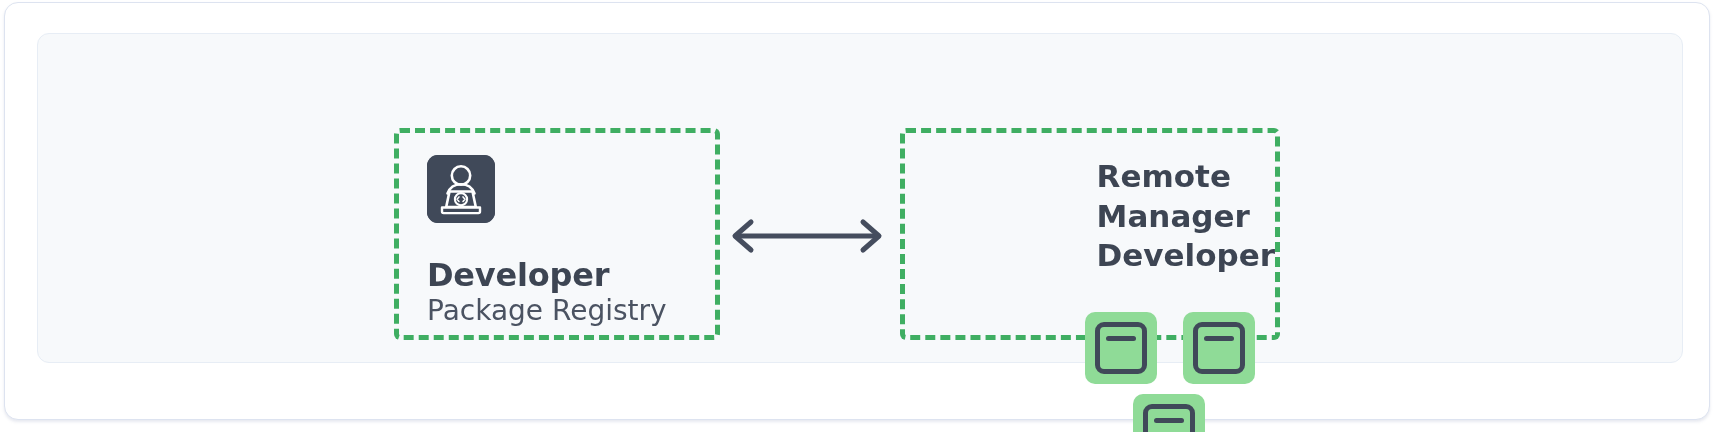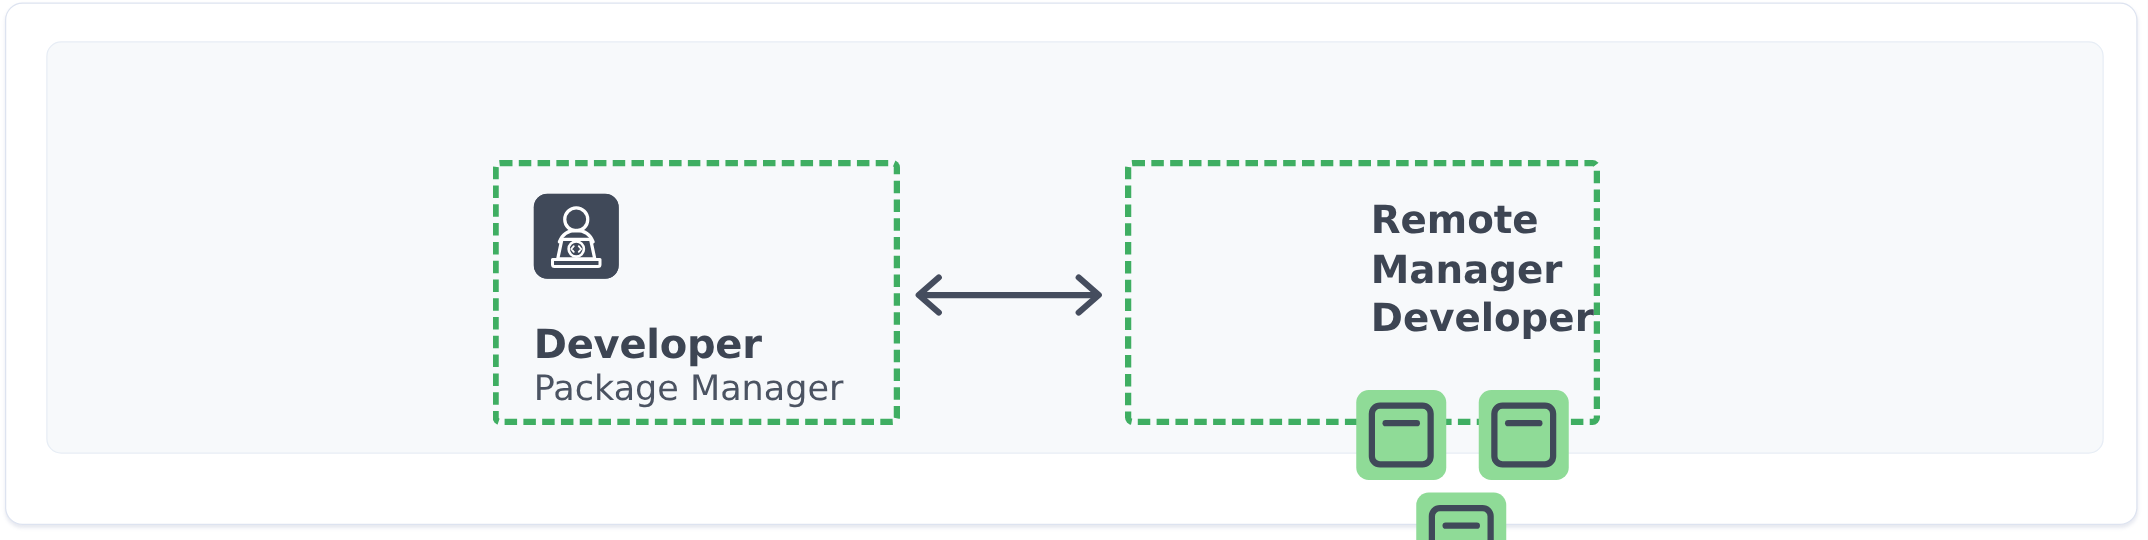--- a/index.html
+++ b/index.html
@@ -194,21 +194,21 @@
             <circle cx="34" cy="44.2" r="6.1" fill="none" stroke="#ffffff" stroke-width="2.1"></circle>
             <path d="M32.0 41.9 L30.0 44.2 L32.0 46.5 M36.0 41.9 L38.0 44.2 L36.0 46.5" fill="none" stroke="#ffffff" stroke-width="1.5" stroke-linecap="round" stroke-linejoin="round"></path>
 
             <path d="M15.0 52.5 L53.0 52.5 L53.0 56.5 C53.0 57.4 52.3 58.1 51.4 58.1
                      L16.6 58.1 C15.7 58.1 15.0 57.4 15.0 56.5 Z" fill="#404959" stroke="#ffffff" stroke-width="2.4" stroke-linejoin="round"></path>
           </svg>
         </span>
 
         <div class="dev-title">Developer</div>
 
-        <div class="dev-subtitle">Package Manager</div>
+        <div class="dev-subtitle">Package Registry</div>
       </div>
     </div>
 
     <div class="arrow-wrap">
       <svg width="162" height="40" viewBox="0 0 162 40">
         <line x1="10" y1="20" x2="152" y2="20" stroke="#454D5E" stroke-width="5" stroke-linecap="round"></line>
         <polyline points="25,6 9,20 25,34" fill="none" stroke="#454D5E" stroke-width="5" stroke-linecap="round" stroke-linejoin="round"></polyline>
         <polyline points="137,6 153,20 137,34" fill="none" stroke="#454D5E" stroke-width="5" stroke-linecap="round" stroke-linejoin="round"></polyline>
       </svg>
     </div>

